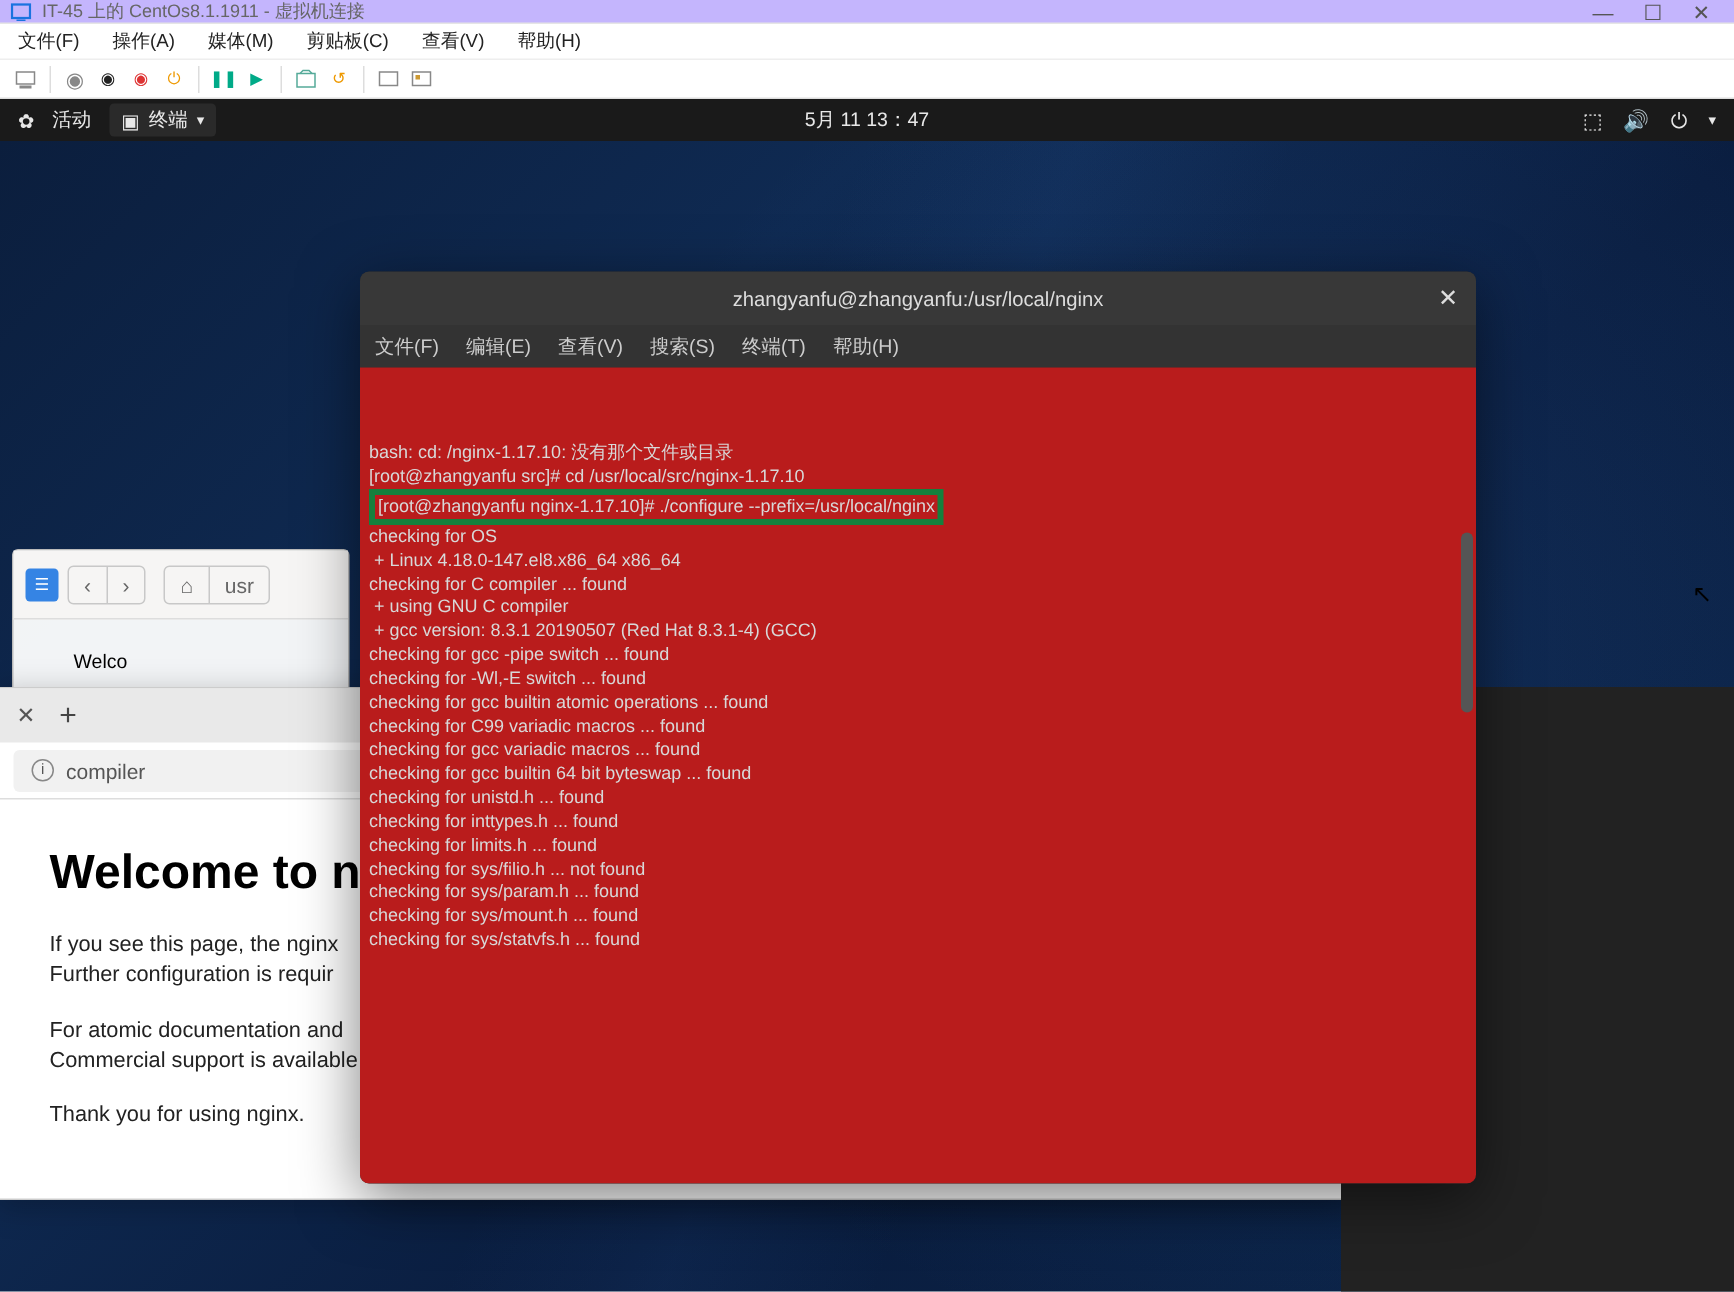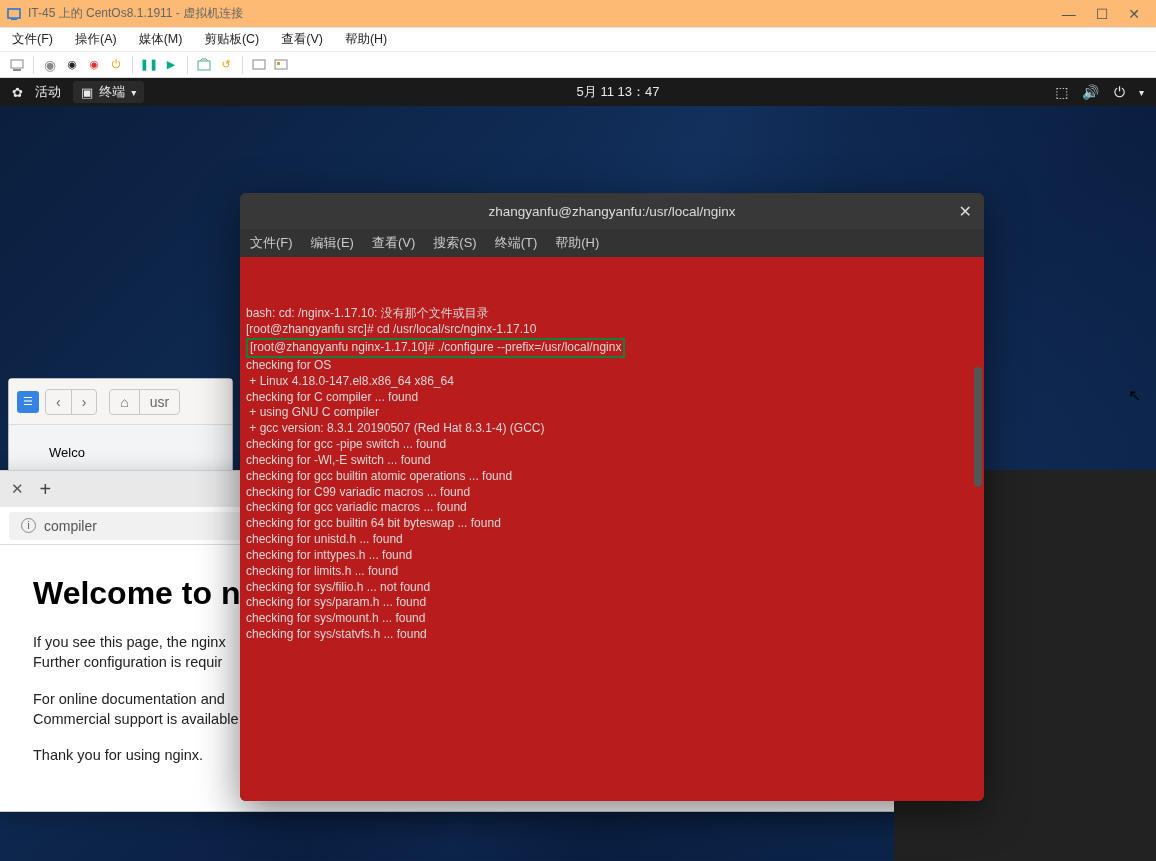--- a/index.html
+++ b/index.html
@@ -1,33 +1,33 @@
 <!DOCTYPE html>
 <html><head>
 <meta charset="utf-8">
 <style>
 * { margin: 0; padding: 0; box-sizing: border-box; font-family: "Segoe UI", Tahoma, sans-serif; }
 body { width: 1156px; height: 861px; background: #fff; overflow: hidden; position: relative; }
 
 
-.vm-titlebar { height: 28px; background: #fdba74; display: flex; align-items: center; padding: 0 6px; border-bottom: 1px solid #e5e5e5; font-size: 12px; color: #666; }
+.vm-titlebar { height: 16px; background: #c4b5fd; display: flex; align-items: center; padding: 0 6px; border-bottom: 1px solid #e5e5e5; font-size: 12px; color: #666; }
 .vm-titlebar .vm-icon { width: 16px; height: 16px; margin-right: 6px; display: flex; align-items: center; justify-content: center; }
 .vm-titlebar .win-controls { margin-left: auto; display: flex; gap: 20px; padding-right: 10px; color: #555; }
 .vm-titlebar .win-controls span { cursor: pointer; font-size: 14px; }
 
 .vm-menubar { height: 24px; background: #fff; display: flex; align-items: center; padding: 0 12px; gap: 22px; font-size: 12.5px; color: #222; border-bottom: 1px solid #eee; }
 
 .vm-toolbar { height: 26px; background: #fff; display: flex; align-items: center; padding: 0 8px; gap: 4px; border-bottom: 1px solid #ddd; }
 .vm-toolbar .btn { width: 18px; height: 18px; border-radius: 2px; display: flex; align-items: center; justify-content: center; font-size: 11px; }
 .vm-toolbar .sep { width: 1px; height: 18px; background: #ddd; margin: 0 3px; }
 
 
 .gnome-bar { height: 28px; background: #1a1a1a; color: #e8e8e8; display: flex; align-items: center; padding: 0 12px; font-size: 13px; }
 .gnome-bar .left { display: flex; align-items: center; gap: 12px; }
-.gnome-bar .center { position: absolute; left: 50%; transform: translateX(-50%); margin-left: 40px; }
+.gnome-bar .center { position: absolute; left: 50%; transform: translateX(-50%); }
 .gnome-bar .right { margin-left: auto; display: flex; gap: 14px; align-items: center; font-size: 14px; }
 .gnome-bar .term-menu { display: flex; align-items: center; gap: 6px; background: #2a2a2a; padding: 2px 8px; border-radius: 3px; }
 
 
 .desktop { position: relative; height: 781px; background: linear-gradient(135deg, #0b1e3d 0%, #0f2a52 30%, #0a1d3f 60%, #0b2448 100%); overflow: hidden; }
 .desktop::before { content: ""; position: absolute; inset: 0; background: radial-gradient(circle at 75% 45%, rgba(60,130,220,0.15) 0%, transparent 50%), linear-gradient(110deg, transparent 40%, rgba(40,90,160,0.12) 50%, transparent 60%); }
 
 
 .nautilus { position: absolute; left: 8px; top: 272px; width: 225px; background: rgba(255,255,255,0.95); border: 1px solid #bbb; border-radius: 4px; font-size: 13px; }
 .nautilus .header { height: 46px; background: #f6f5f4; border-bottom: 1px solid #ddd; display: flex; align-items: center; padding: 0 8px; gap: 6px; }
@@ -48,21 +48,21 @@
 .firefox .page p { font-family: Arial, sans-serif; font-size: 14.5px; color: #222; margin-bottom: 16px; line-height: 1.4; }
 .firefox .page a { color: #0066cc; text-decoration: underline; font-style: italic; }
 .firefox .page .thanks { }
 
 
 .terminal { position: absolute; left: 240px; top: 87px; width: 744px; height: 608px; background: #2c2c2c; border-radius: 6px; box-shadow: 0 10px 40px rgba(0,0,0,0.5); display: flex; flex-direction: column; overflow: hidden; }
 .terminal .t-titlebar { height: 36px; background: #383838; color: #ddd; display: flex; align-items: center; justify-content: center; font-size: 13.5px; position: relative; }
 .terminal .t-close { position: absolute; right: 12px; font-size: 16px; cursor: pointer; }
 .terminal .t-menubar { height: 28px; background: #333; display: flex; align-items: center; padding: 0 10px; gap: 18px; font-size: 13px; color: #ccc; }
 .terminal .t-body { flex: 1; background: #b91c1c; color: #d8d8d8; font-family: "Consolas", "DejaVu Sans Mono", monospace; font-size: 12px; line-height: 1.32; padding: 2px 6px; overflow: hidden; position: relative; white-space: pre; }
-.terminal .highlight-box { border: 2px solid #15803d; padding: 0 2px; display: inline-block; }
+.terminal .highlight-box { border: 4px solid #15803d; padding: 0 2px; display: inline-block; }
 .terminal .scrollbar { position: absolute; right: 2px; top: 110px; width: 8px; height: 120px; background: #555; border-radius: 4px; }
 
 
 .rightstrip { position: absolute; right: 0; top: 364px; bottom: 0; width: 262px; background: #222; }
 
 .cursor-arrow { position: absolute; left: 1128px; top: 386px; font-size: 16px; color: #000; }
 </style>
 </head>
 <body>
 
@@ -172,21 +172,21 @@
     </div>
     <div class="addrbar">
       <div class="url">
         <span style="border:1.5px solid #888;border-radius:50%;width:15px;height:15px;display:inline-flex;align-items:center;justify-content:center;font-size:10px">i</span>
         <span>compiler</span>
       </div>
     </div>
     <div class="page">
       <h1>Welcome to n</h1>
       <p><span>If you see this page, the nginx</span><br><span>Further configuration is requir</span></p>
-      <p><span>For online documentation and</span><br><span>Commercial support is available at </span><a href="#">nginx.com</a>.</p>
+      <p><span>For atomic documentation and</span><br><span>Commercial support is available at </span><a href="#">nginx.com</a>.</p>
       <p class="thanks">Thank you for using nginx.</p>
     </div>
   </div>
 
   <div class="rightstrip"></div>
 
   <div class="terminal">
     <div class="t-titlebar">
       <span>zhangyanfu@zhangyanfu:/usr/local/nginx</span>
       <span class="t-close">✕</span>

